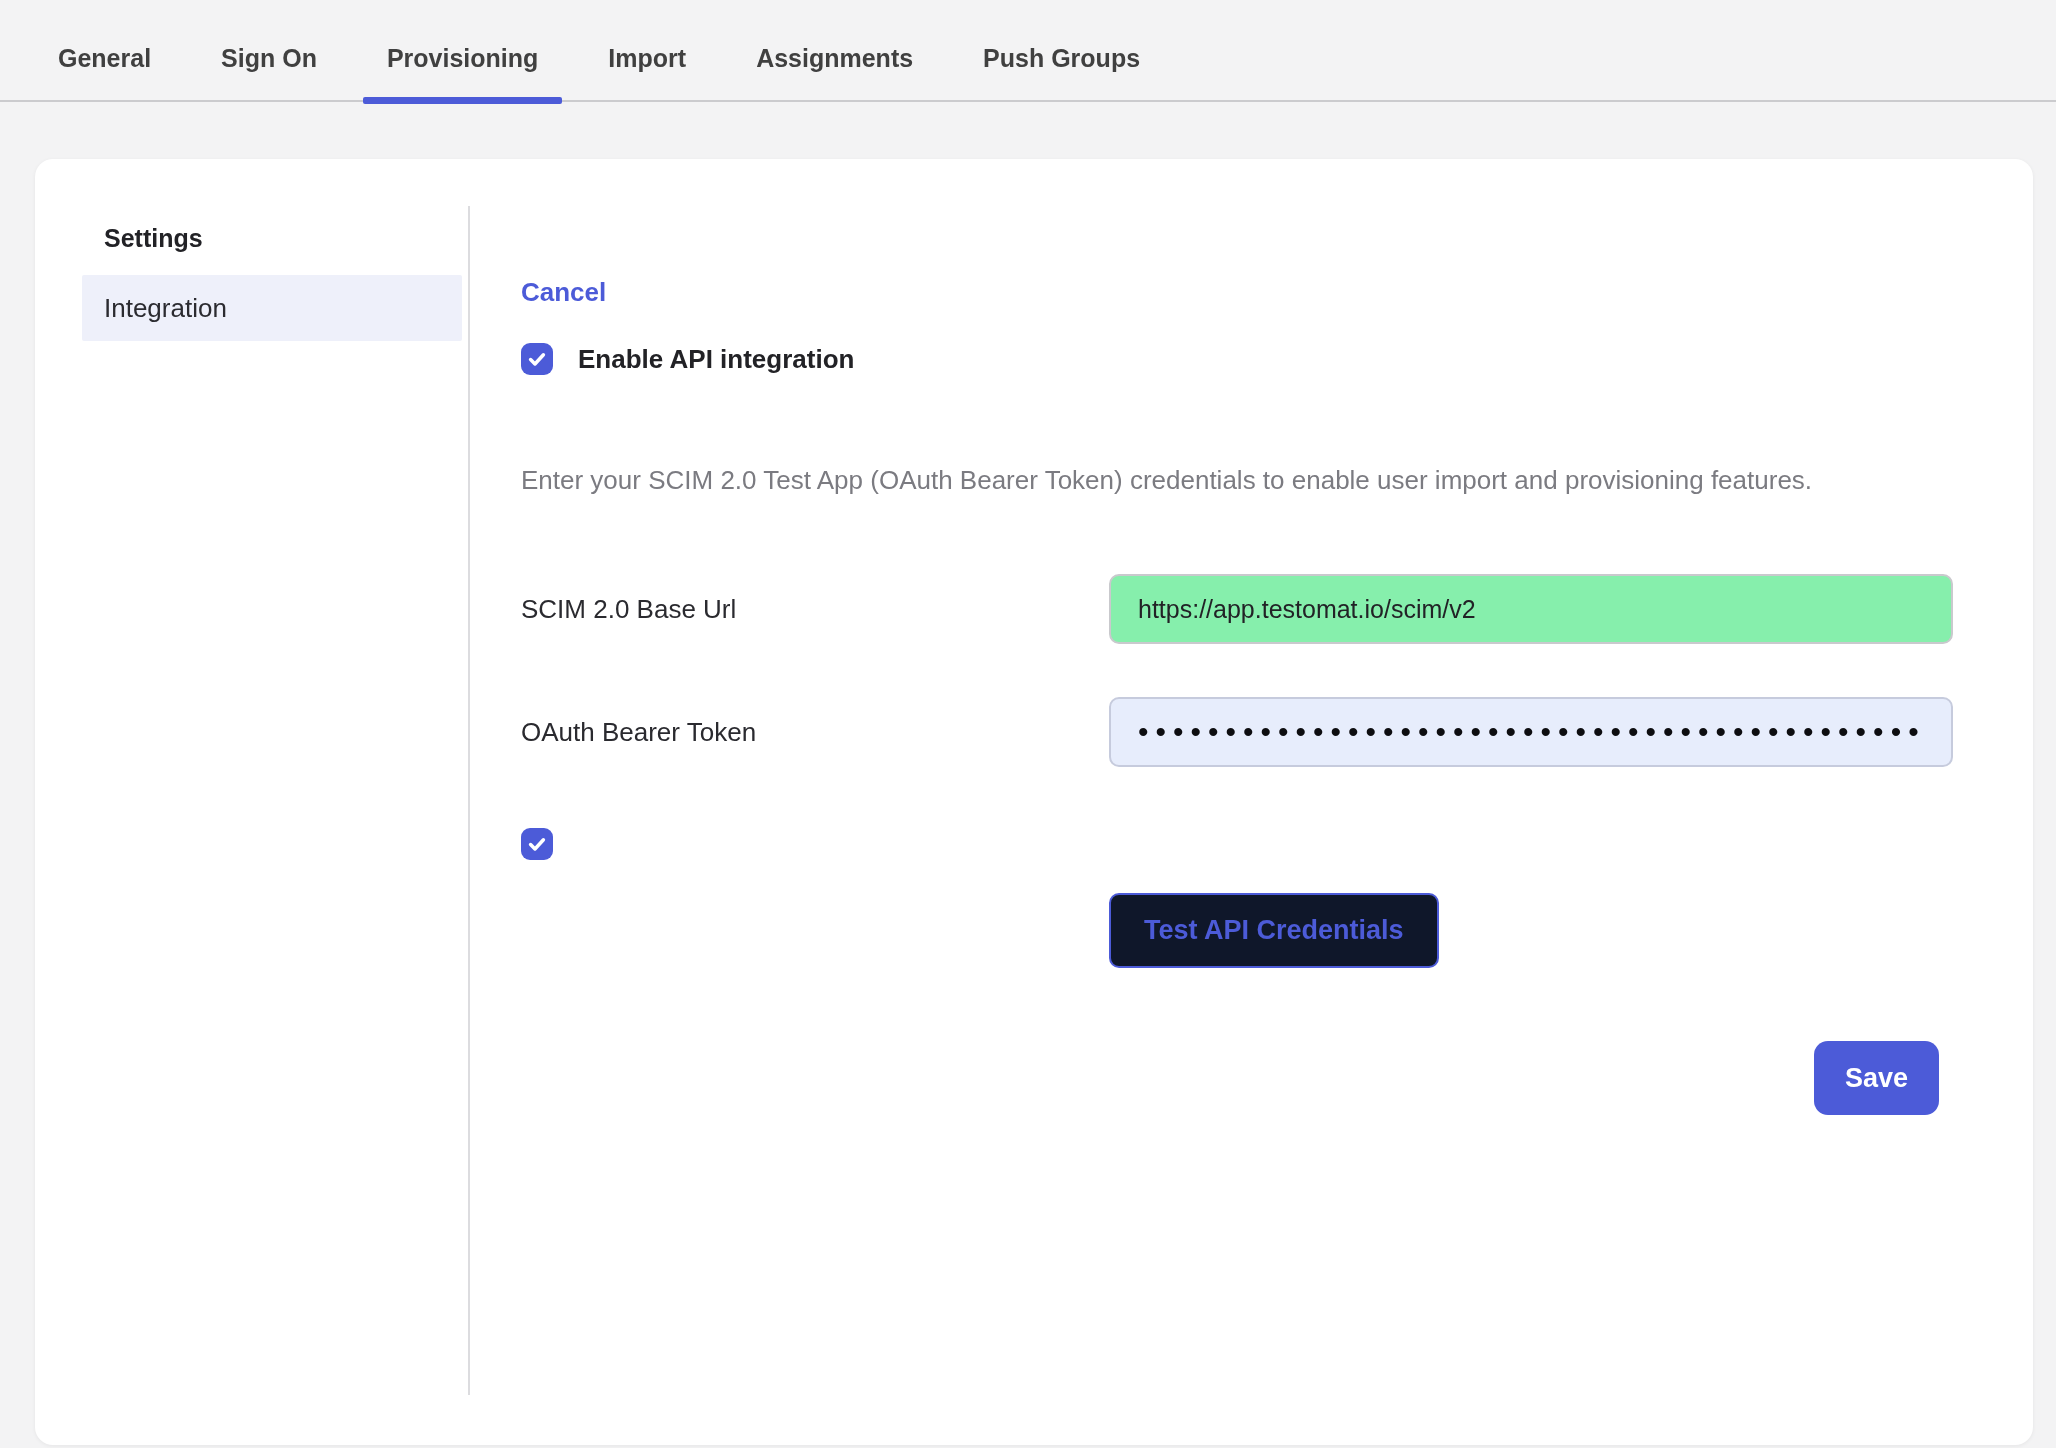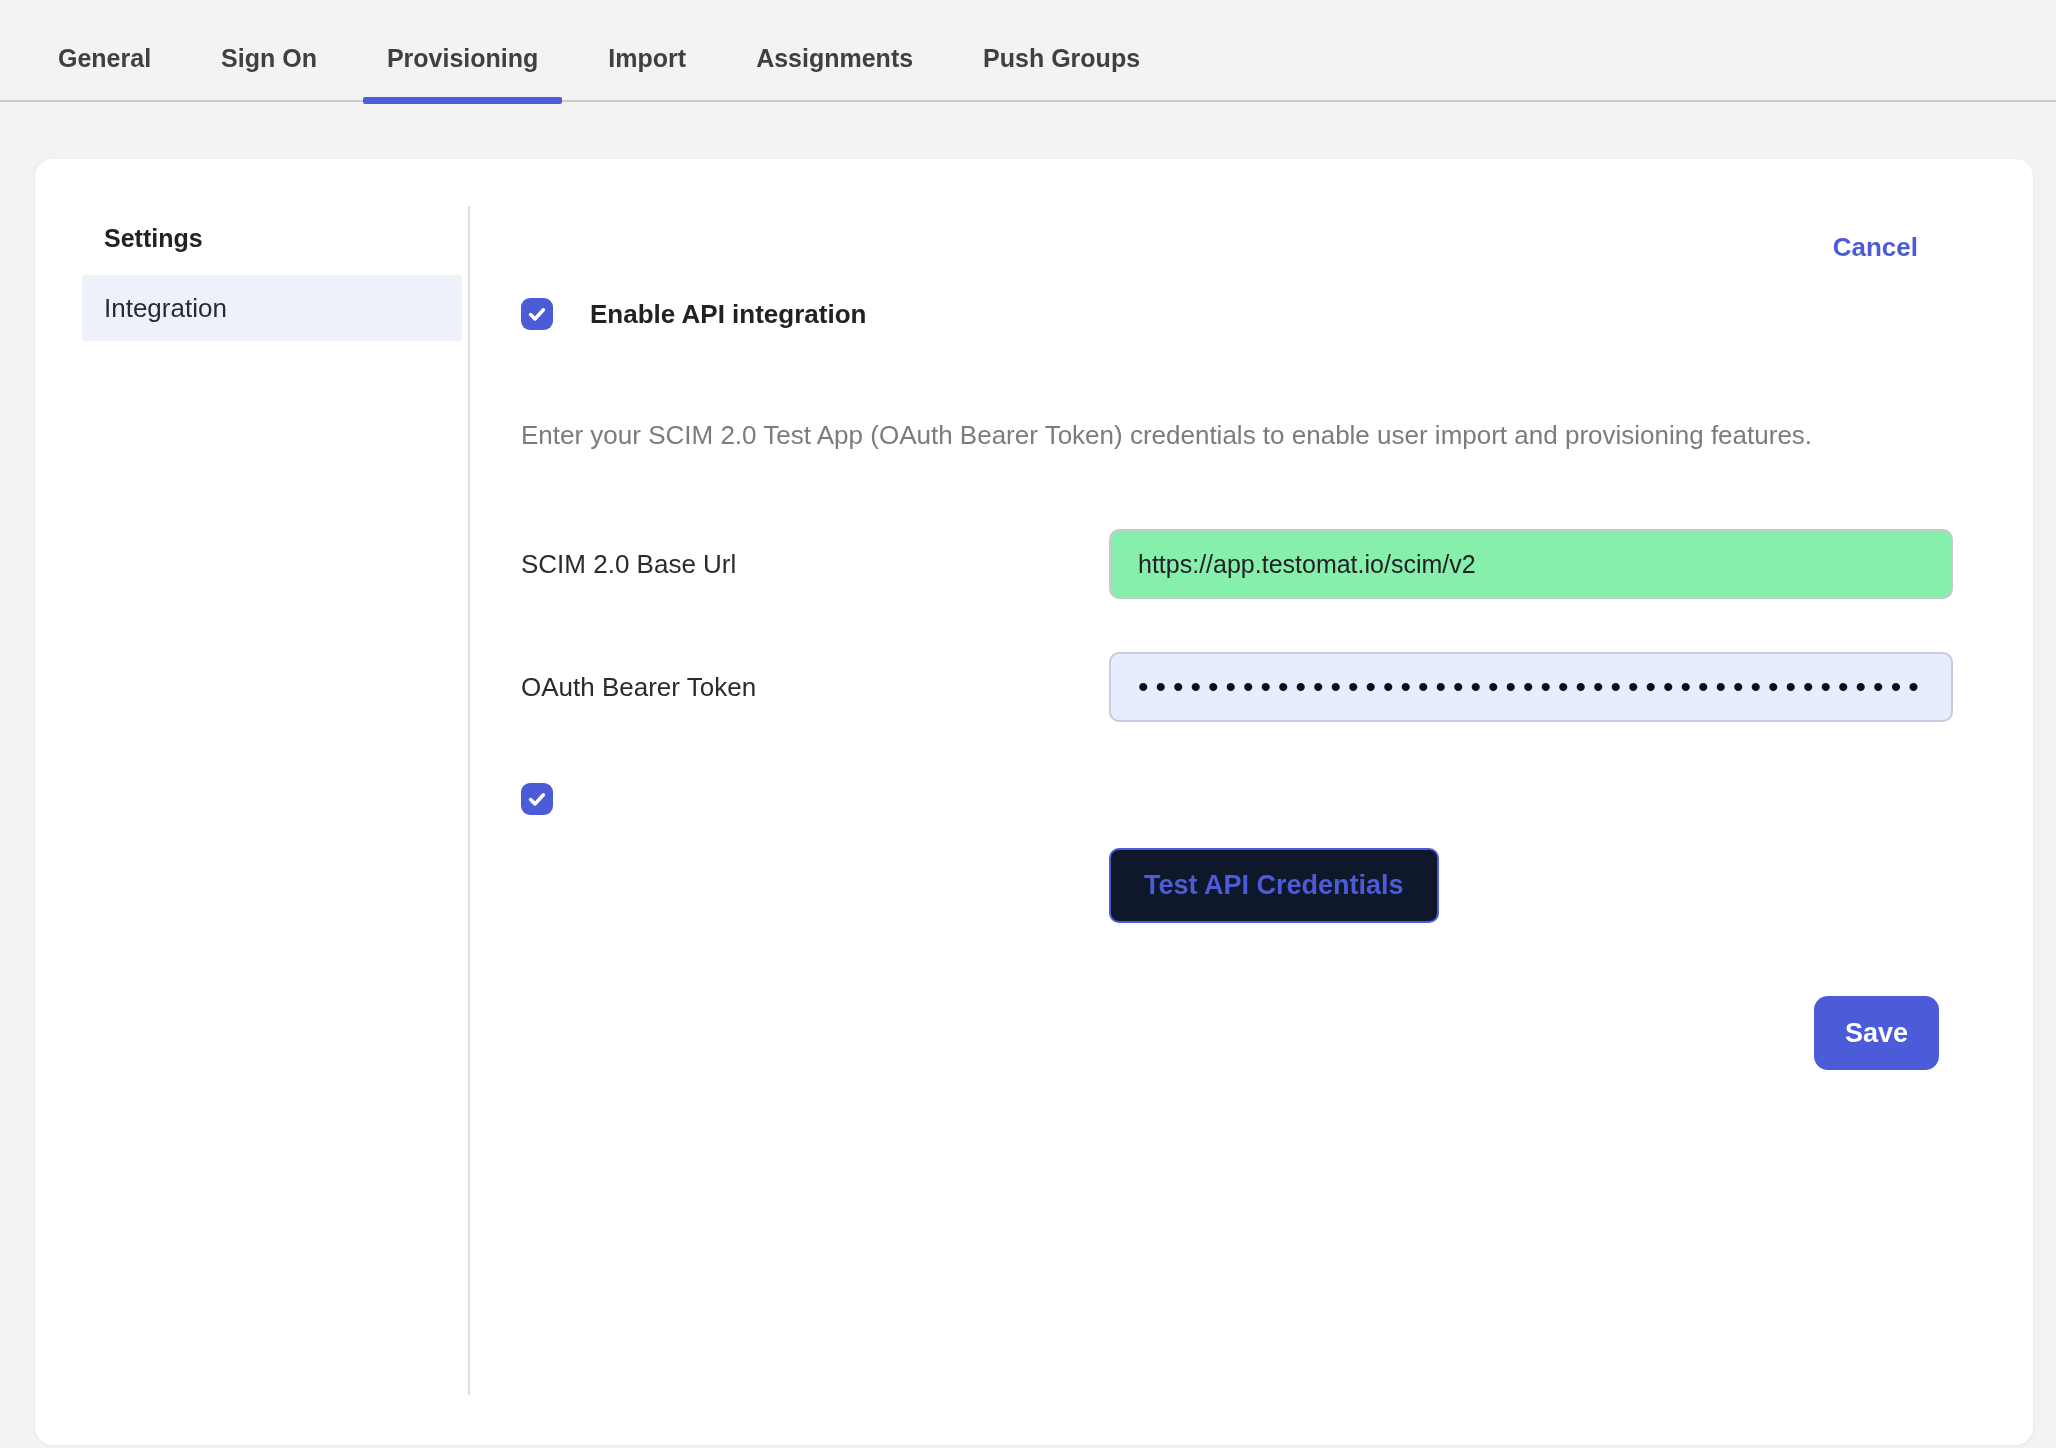--- a/index.html
+++ b/index.html
@@ -82,21 +82,21 @@
   .v-divider {
     width:2px;
     background:#dcdcdf;
     margin:47px 0 50px 0;
     flex:0 0 auto;
   }
 
   
   .main { flex:1; padding:0 80px 0 51px; }
 
-  .cancel-row { margin-top:73px; text-align:right; padding-right:35px; }
+  .cancel-row { margin-top:118px; padding-right:35px; }
   .cancel-link {
     font-size:26px;
     font-weight:700;
     color:var(--accent);
     text-decoration:none;
     cursor:pointer;
   }
 
   
   .banner { margin-top:64px; display:flex; height:97px; }
@@ -141,21 +141,21 @@
     justify-content:center;
     flex:0 0 auto;
     cursor:pointer;
   }
   .checkbox svg { width:22px; height:22px; }
 
   .enable-row {
     margin-top:35px;
     display:flex;
     align-items:center;
-    gap:37px;
+    gap:25px;
   }
   .enable-label { font-size:26px; font-weight:700; color:#222226; }
 
   
   .desc {
     margin-top:82px;
     max-width:1400px;
     font-size:26px;
     line-height:47px;
     color:#7b7b81;

